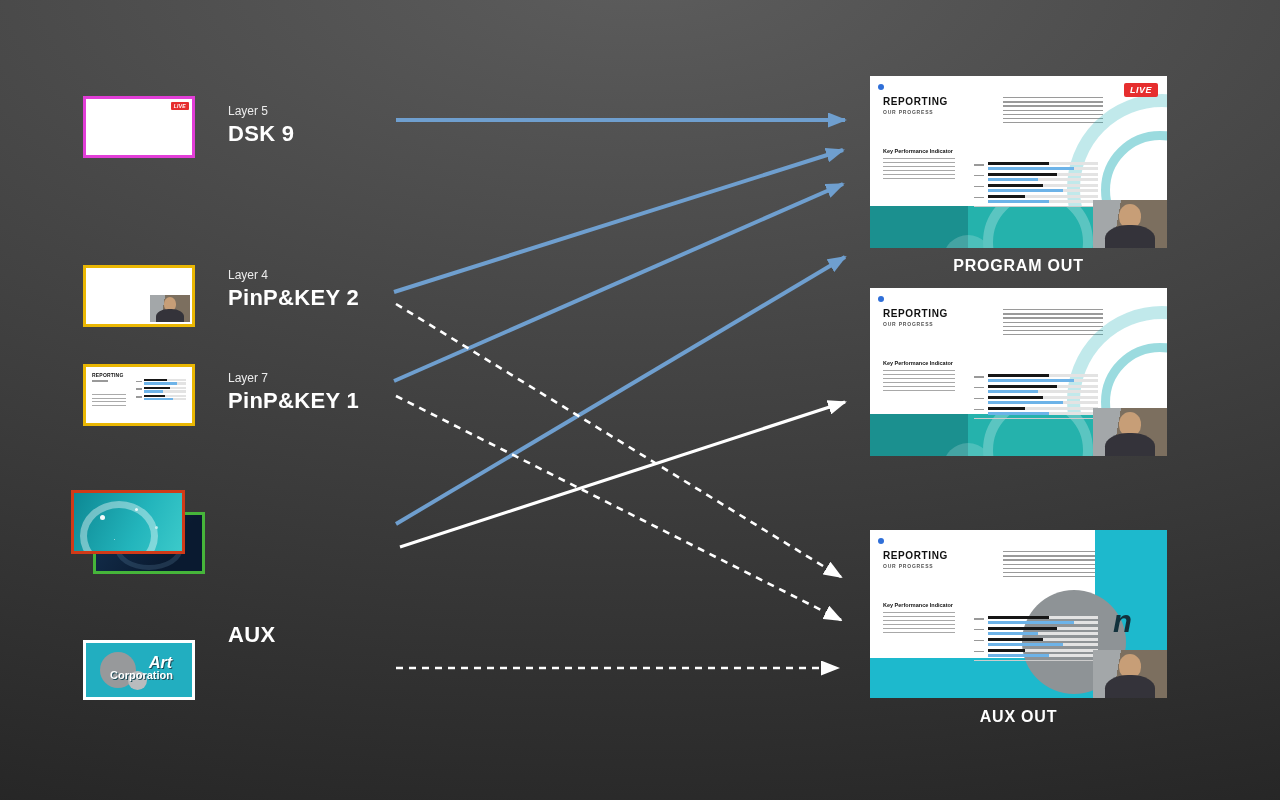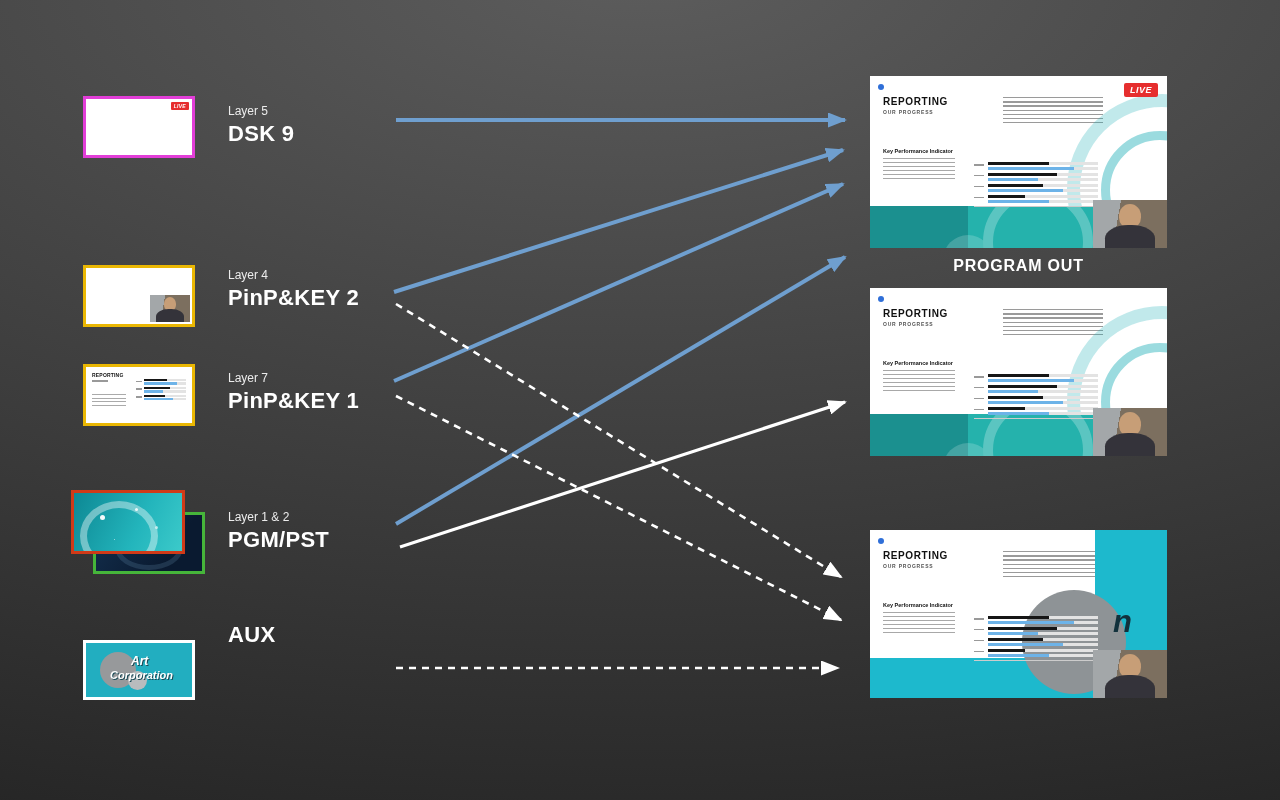--- a/index.html
+++ b/index.html
@@ -21,22 +21,22 @@
   #thumb-pgm-front{left:71px;top:490px;width:114px;height:64px;border:3px solid #d03a18;overflow:hidden;
     background:linear-gradient(115deg,#0d8894,#23b5bc 60%,#3ccaca)}
   #thumb-pgm-front::before{content:"";position:absolute;left:6px;top:8px;width:64px;height:56px;border-radius:50%;
     border:7px solid rgba(255,255,255,.4)}
   #thumb-pgm-front::after{content:"";position:absolute;left:26px;top:22px;width:5px;height:5px;border-radius:50%;
     background:rgba(255,255,255,.95);
     box-shadow:34px -8px 0 -1px rgba(255,255,255,.85),54px 10px 0 -1px rgba(255,255,255,.6),12px 22px 0 -2px rgba(255,255,255,.7)}
   #thumb-aux{left:83px;top:640px;width:112px;height:60px;border:3px solid #fff;background:#22aec0;overflow:hidden}
   .aux-circle{position:absolute;left:14px;top:9px;width:36px;height:36px;border-radius:50%;background:#97999b}
   .aux-circle2{position:absolute;left:42px;top:28px;width:19px;height:19px;border-radius:50%;background:#b9bcbe}
-  .aux-art{position:absolute;left:45px;top:11px;font-size:12px;font-weight:bold;font-style:italic;color:#fff;text-shadow:1px 1px 0 #1b4a56}
-  .aux-corp{position:absolute;left:24px;top:26px;font-size:11px;font-weight:bold;font-style:italic;color:#fff;text-shadow:1px 1px 0 #1b4a56}
+  .aux-art{position:absolute;left:63px;top:11px;font-size:16px;font-weight:bold;font-style:italic;color:#fff;text-shadow:1px 1px 0 #1b4a56}
+  .aux-corp{position:absolute;left:24px;top:26px;font-size:11px;font-weight:bold;color:#fff;text-shadow:1px 1px 0 #1b4a56}
 
   
   .ms-title{position:absolute;left:6px;top:5px;font-size:5px;font-weight:bold;color:#111;letter-spacing:.2px}
   .ms-subline{position:absolute;left:6px;top:13px;width:16px;height:1.5px;background:#999}
   .ms-lines{position:absolute;left:6px;top:27px;width:34px;height:14px;
     background:repeating-linear-gradient(to bottom,#aaa 0 1.3px,transparent 1.3px 3.6px)}
   .ms-bars{position:absolute;left:50px;top:12px;width:50px}
   .ms-bars .c-row{margin-bottom:2px;padding-left:8px}
   .ms-bars .c-row::before{width:6px;top:1.5px}
   .ms-bars .c-track{height:2.4px;margin-bottom:1px}
@@ -155,24 +155,20 @@
         </div>
       </div>
   </div>
   <div class="lbl" id="lbl-pinp1">
     <div class="lbl-sub">Layer 7</div>
     <div class="lbl-big">PinP&amp;KEY 1</div>
   </div>
 
   <div class="thumb" id="thumb-pgm-back"></div>
   <div class="thumb" id="thumb-pgm-front"></div>
-  <div class="lbl" id="lbl-pgmpst">
-    <div class="lbl-sub">Layer 1 &amp; 2</div>
-    <div class="lbl-big">PGM/PST</div>
-  </div>
 
   <div class="thumb" id="thumb-aux">
     <div class="aux-circle"></div>
     <div class="aux-circle2"></div>
     <div class="aux-art">Art</div>
     <div class="aux-corp">Corporation</div>
   </div>
   <div class="lbl" id="lbl-aux">
     <div class="lbl-big">AUX</div>
   </div>
@@ -314,20 +310,21 @@
           <span class="c-track">
             <b class="c-black" style="width: 34%;"></b>
           </span>
           <span class="c-track">
             <b class="c-blue" style="width: 55%;"></b>
           </span>
         </div>
       </div>
   <div class="person s-person"></div>
 </div>
+  <div class="out-label" id="label-aux">AUX OUT</div>
 
   <svg id="arrow-layer" width="1280" height="800">
     <defs>
       <marker id="head-blue" markerUnits="userSpaceOnUse" markerWidth="19" markerHeight="15" refX="17" refY="7.5" orient="auto">
         <path d="M0,0 L19,7.5 L0,15 Z" fill="#6f9fcf"></path>
       </marker>
       <marker id="head-white" markerUnits="userSpaceOnUse" markerWidth="19" markerHeight="15" refX="17" refY="7.5" orient="auto">
         <path d="M0,0 L19,7.5 L0,15 Z" fill="#ffffff"></path>
       </marker>
     </defs>

